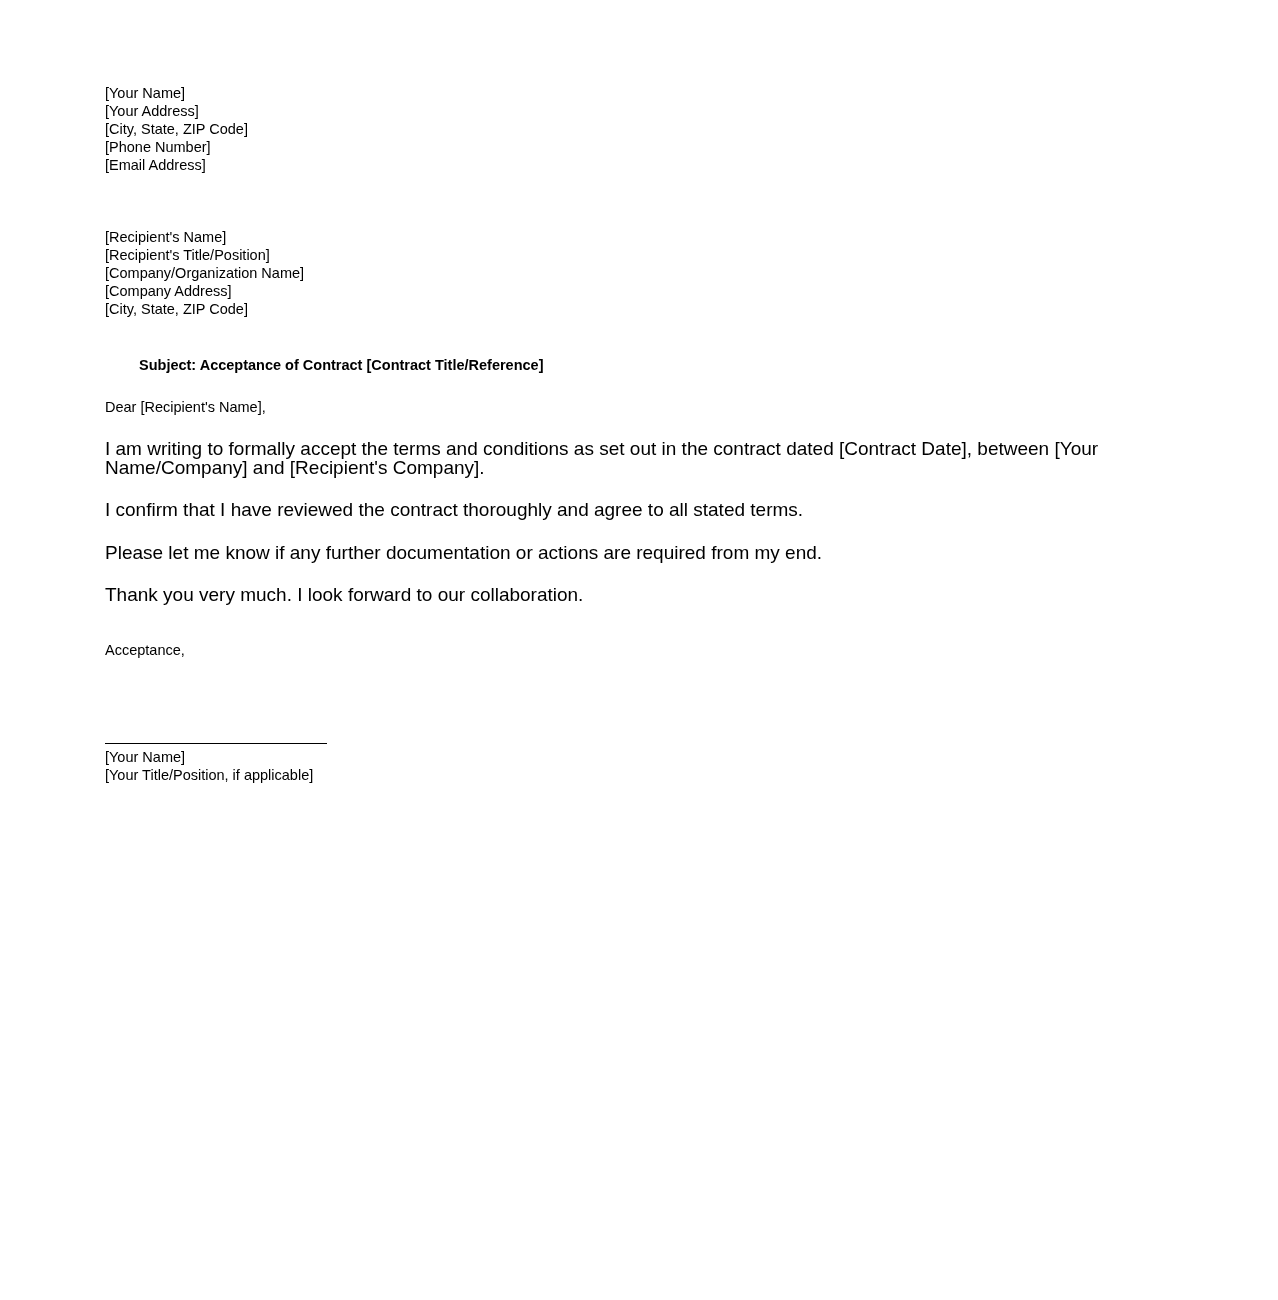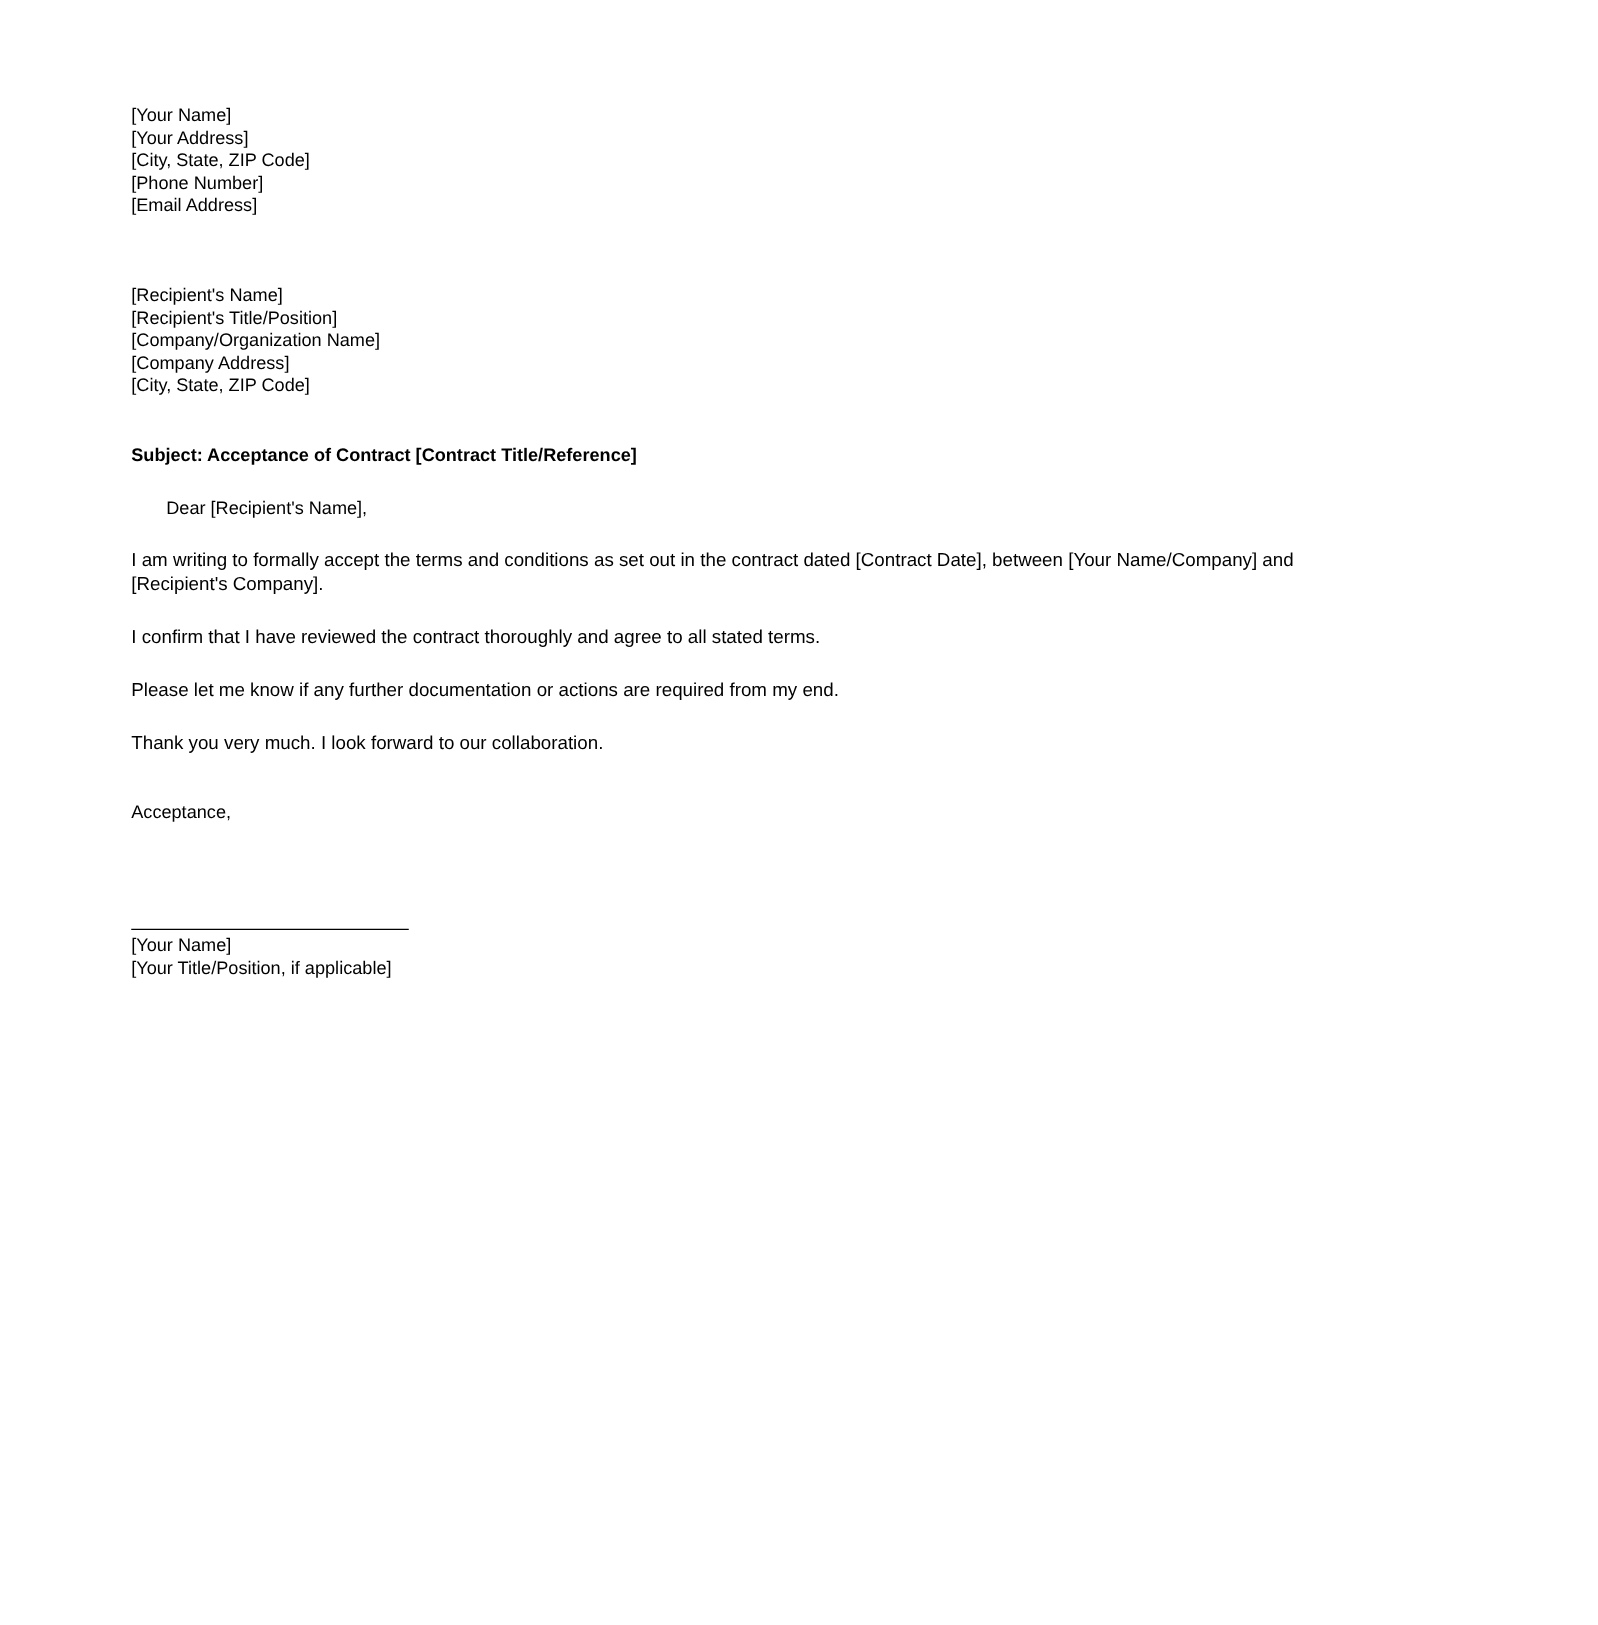--- a/index.html
+++ b/index.html
@@ -37,29 +37,29 @@
   .gap-md { height: 38px; }
   .gap-para { height: 24px; }
   .gap-sign { height: 36px; }
   .gap-sig-space { height: 84px; }
 
   .subject {
     font-size: 14.5px;
     line-height: 18px;
     font-weight: bold;
     white-space: pre;
+    margin-left: 34px;
   }
   .salutation {
     font-size: 14.5px;
     line-height: 18px;
     white-space: pre;
-    margin-left: 28px;
   }
   .para {
-    font-size: 15px;
+    font-size: 19px;
     line-height: 18.5px;
     text-align: left;
     max-width: 995px;
   }
   .closing {
     font-size: 14.5px;
     line-height: 18px;
     white-space: pre;
   }
   .sig-rule {

